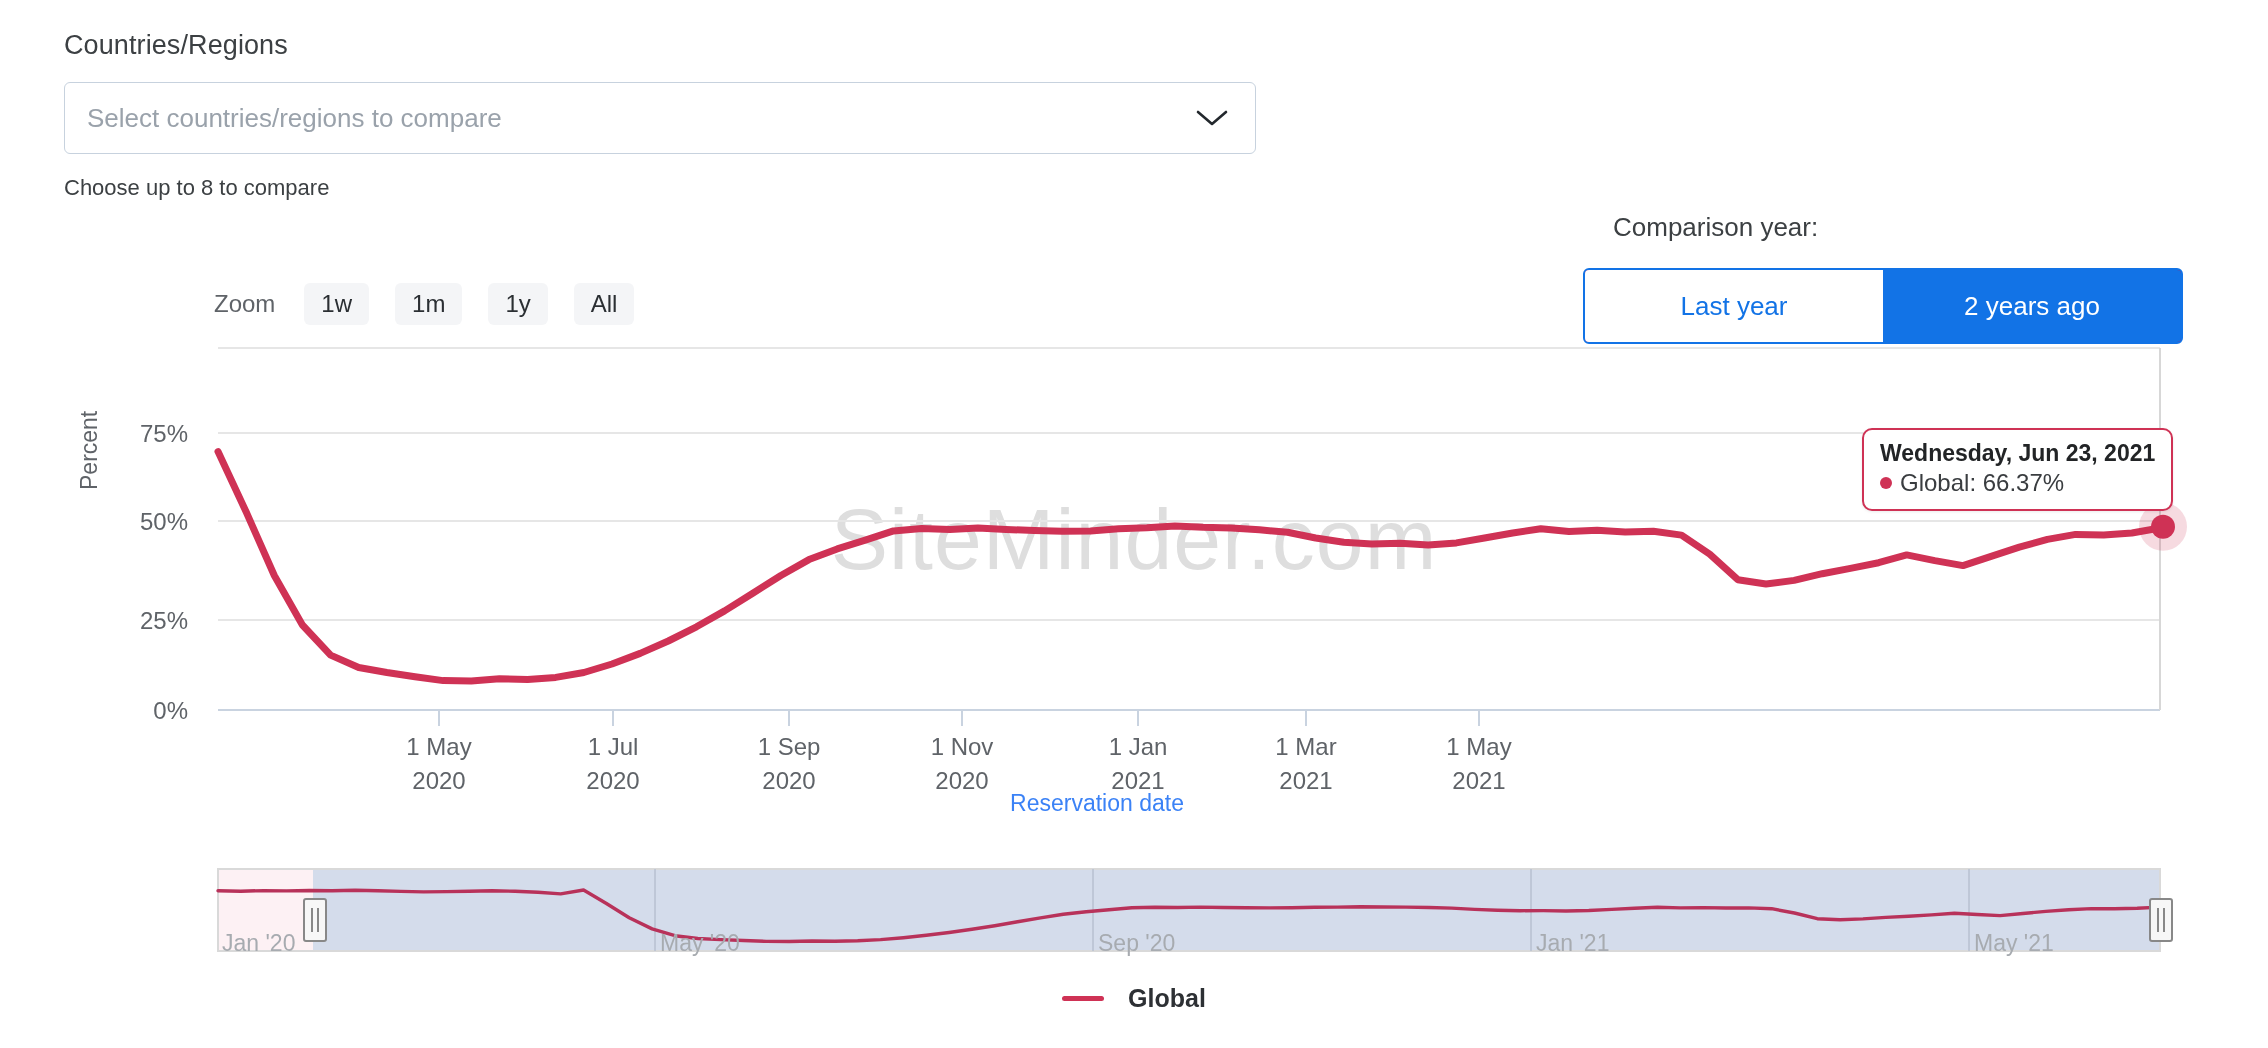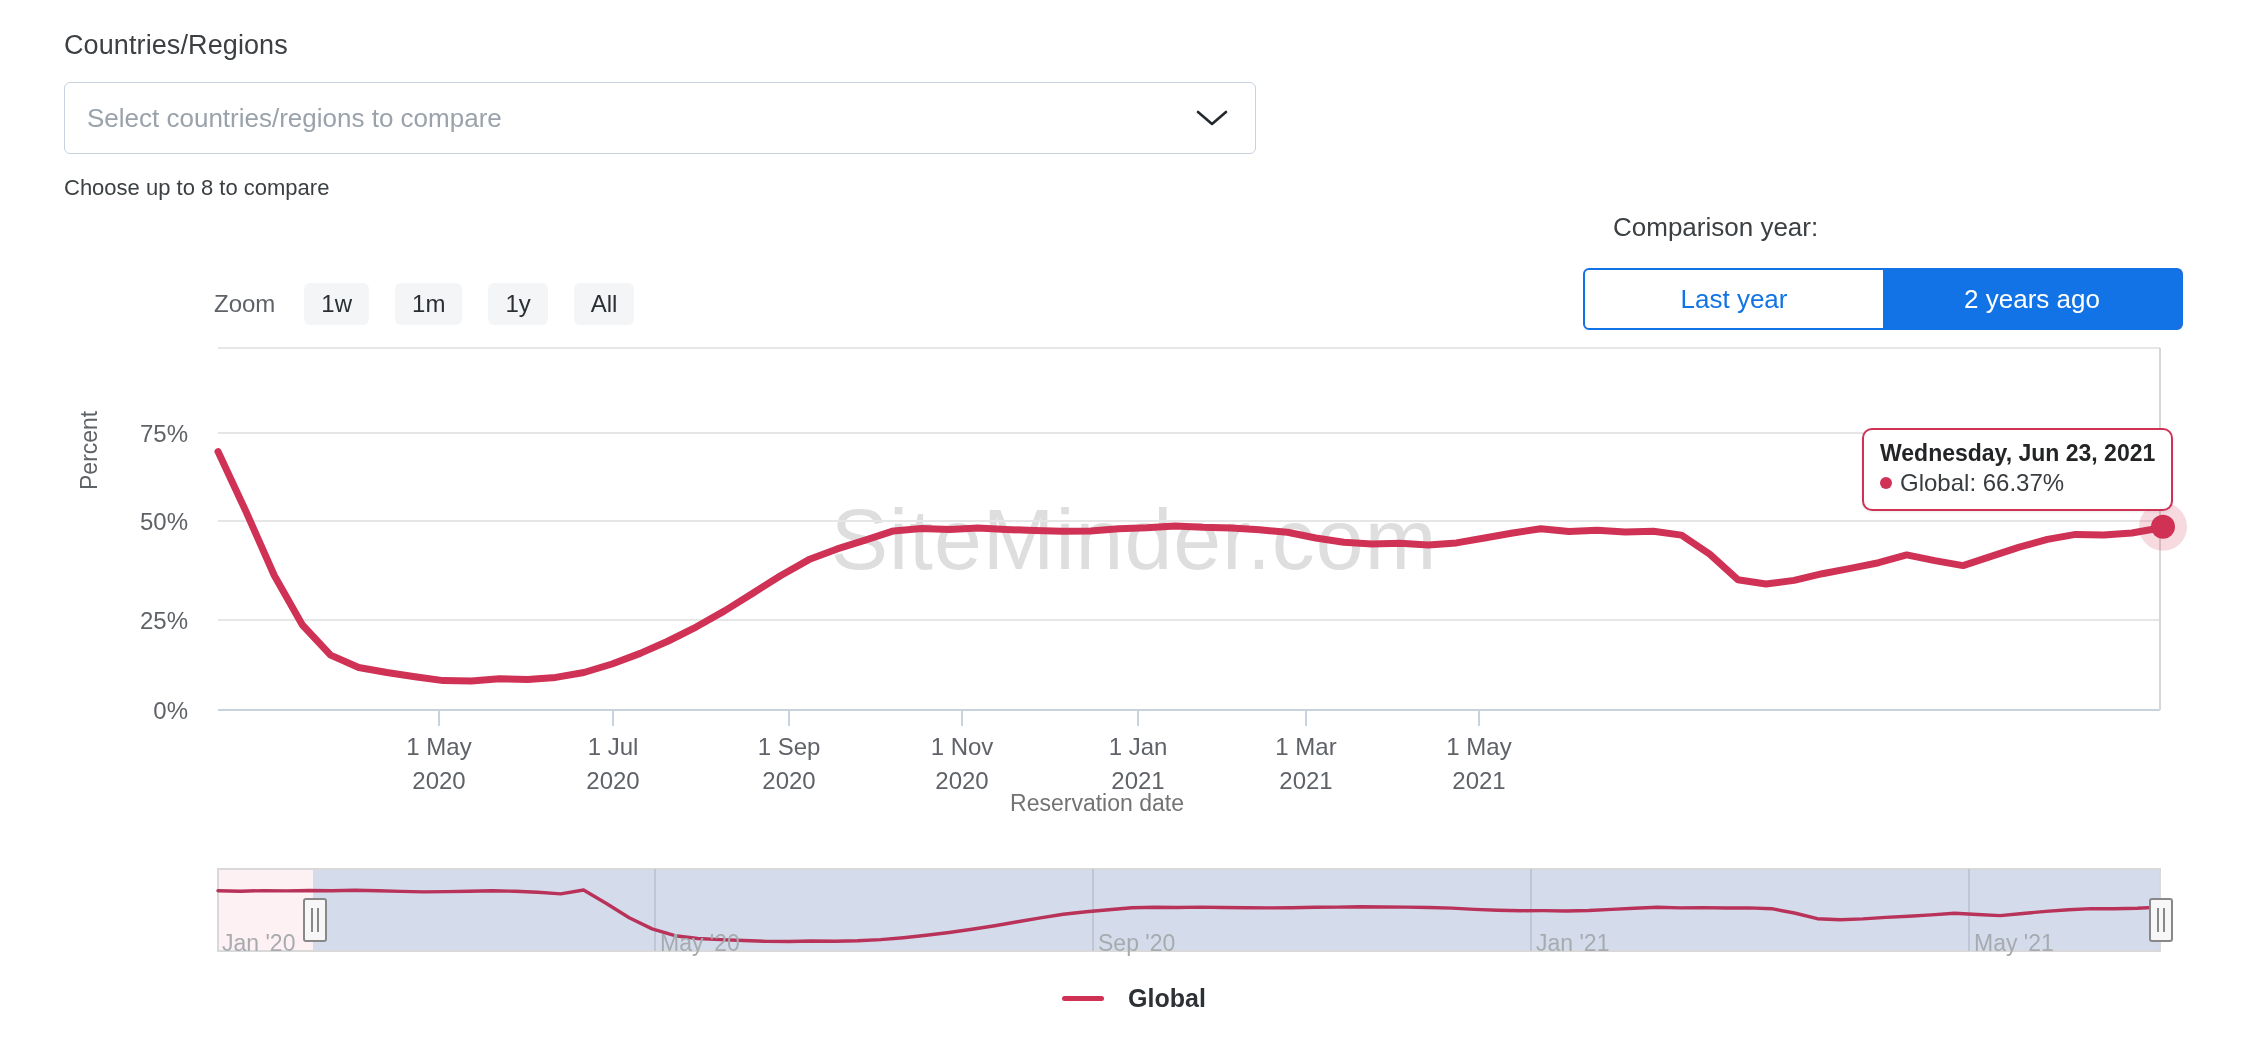--- a/index.html
+++ b/index.html
@@ -59,21 +59,21 @@
     position: absolute;
     right: 55px; top: 212px;
     font-size: 26px;
     color: #3c4043;
     text-align: left;
     width: 600px;
   }
   .cmp-toggle {
     position: absolute;
     left: 1583px; top: 268px;
-    width: 600px; height: 62px;
+    width: 600px; height: 76px;
     display: flex;
     border: 2px solid #1273e6;
     border-radius: 6px;
     overflow: hidden;
     background: #be185d;
   }
   .cmp-btn {
     flex: 1 1 50%;
     display: flex;
     align-items: center;
@@ -131,21 +131,21 @@
     transform: rotate(-90deg);
     transform-origin: left top;
     white-space: nowrap;
   }
   .x-title {
     position: absolute;
     left: 0; top: 790px;
     width: 2268px;
     text-align: center;
     font-size: 23px;
-    color: #737373;
+    color: #3b82f6;
   }
   .x-title span { margin-left: -74px; display:inline-block; }
 
   
   .tooltip {
     position: absolute;
     left: 1862px; top: 428px;
     border: 2.5px solid #cf3255;
     border-radius: 10px;
     background: #ffffff;

